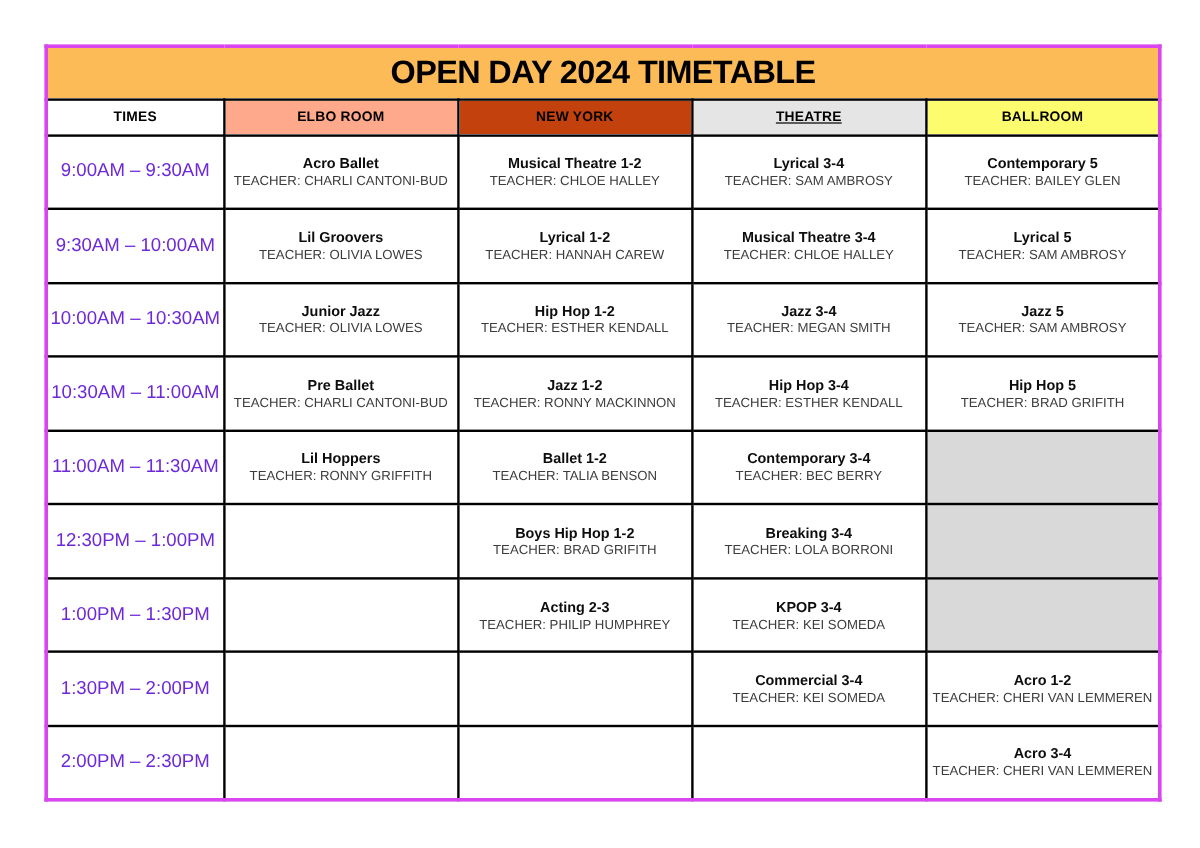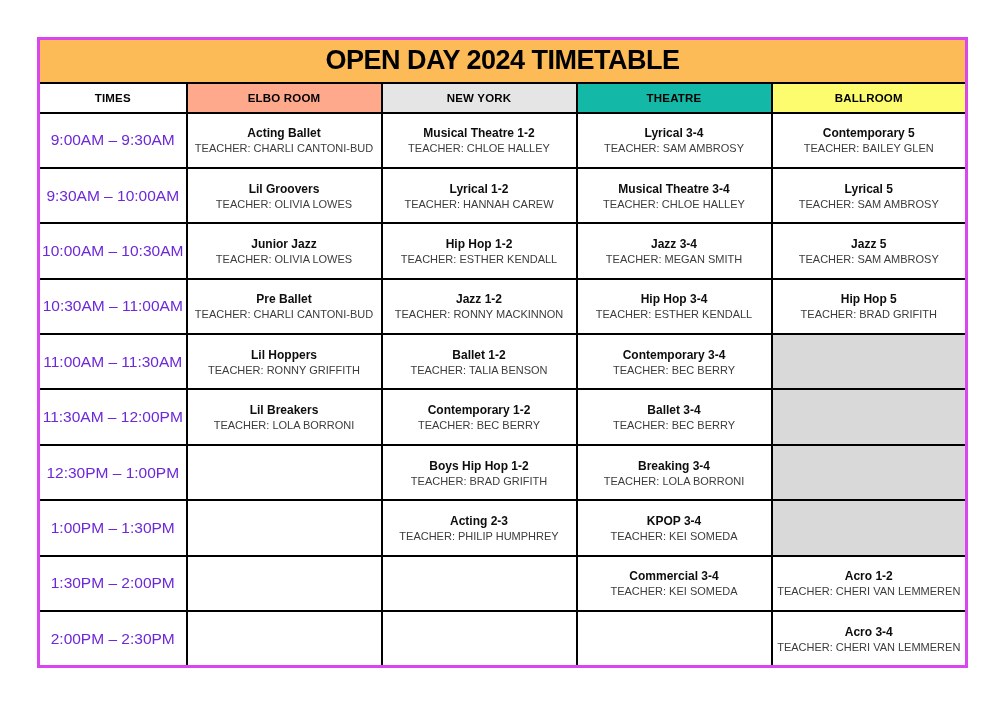--- a/index.html
+++ b/index.html
@@ -78,30 +78,30 @@
       <col style="width:195px">
       <col style="width:195px">
     </colgroup>
     <thead>
       <tr class="title-row">
         <th colspan="5" id="title-cell" style="background: rgb(252, 187, 87);">OPEN DAY 2024 TIMETABLE</th>
       </tr>
       <tr class="col-head-row" id="col-head-row">
         <th style="background: rgb(255, 255, 255);">TIMES</th>
         <th style="background: rgb(255, 169, 140); margin-left: 48px;">ELBO ROOM</th>
-        <th style="background: #e5e5e5;">NEW YORK</th>
-        <th style="background: #14b8a6;">THEATRE</th>
+        <th style="background: #c2410c;">NEW YORK</th>
+        <th style="background: #e5e5e5; text-decoration: underline;">THEATRE</th>
         <th style="background: rgb(253, 252, 110);">BALLROOM</th>
       </tr>
     </thead>
     <tbody id="rows-body">
         <tr>
           <td class="time-cell">9:00AM – 9:30AM</td>
           <td class="class-cell">
-            <div class="class-name">Acting Ballet</div>
+            <div class="class-name">Acro Ballet</div>
             <div class="teacher">TEACHER: CHARLI CANTONI-BUD</div>
           </td>
           <td class="class-cell">
             <div class="class-name">Musical Theatre 1-2</div>
             <div class="teacher">TEACHER: CHLOE HALLEY</div>
           </td>
           <td class="class-cell">
             <div class="class-name">Lyrical 3-4</div>
             <div class="teacher">TEACHER: SAM AMBROSY</div>
           </td>
@@ -172,36 +172,20 @@
           <td class="class-cell">
             <div class="class-name">Lil Hoppers</div>
             <div class="teacher">TEACHER: RONNY GRIFFITH</div>
           </td>
           <td class="class-cell">
             <div class="class-name">Ballet 1-2</div>
             <div class="teacher">TEACHER: TALIA BENSON</div>
           </td>
           <td class="class-cell">
             <div class="class-name">Contemporary 3-4</div>
-            <div class="teacher">TEACHER: BEC BERRY</div>
-          </td>
-          <td class="class-cell" style="background: rgb(217, 217, 217);"></td>
-        </tr>
-        <tr>
-          <td class="time-cell">11:30AM – 12:00PM</td>
-          <td class="class-cell">
-            <div class="class-name">Lil Breakers</div>
-            <div class="teacher">TEACHER: LOLA BORRONI</div>
-          </td>
-          <td class="class-cell">
-            <div class="class-name">Contemporary 1-2</div>
-            <div class="teacher">TEACHER: BEC BERRY</div>
-          </td>
-          <td class="class-cell">
-            <div class="class-name">Ballet 3-4</div>
             <div class="teacher">TEACHER: BEC BERRY</div>
           </td>
           <td class="class-cell" style="background: rgb(217, 217, 217);"></td>
         </tr>
         <tr>
           <td class="time-cell">12:30PM – 1:00PM</td>
           <td class="class-cell"></td>
           <td class="class-cell">
             <div class="class-name">Boys Hip Hop 1-2</div>
             <div class="teacher">TEACHER: BRAD GRIFITH</div>

